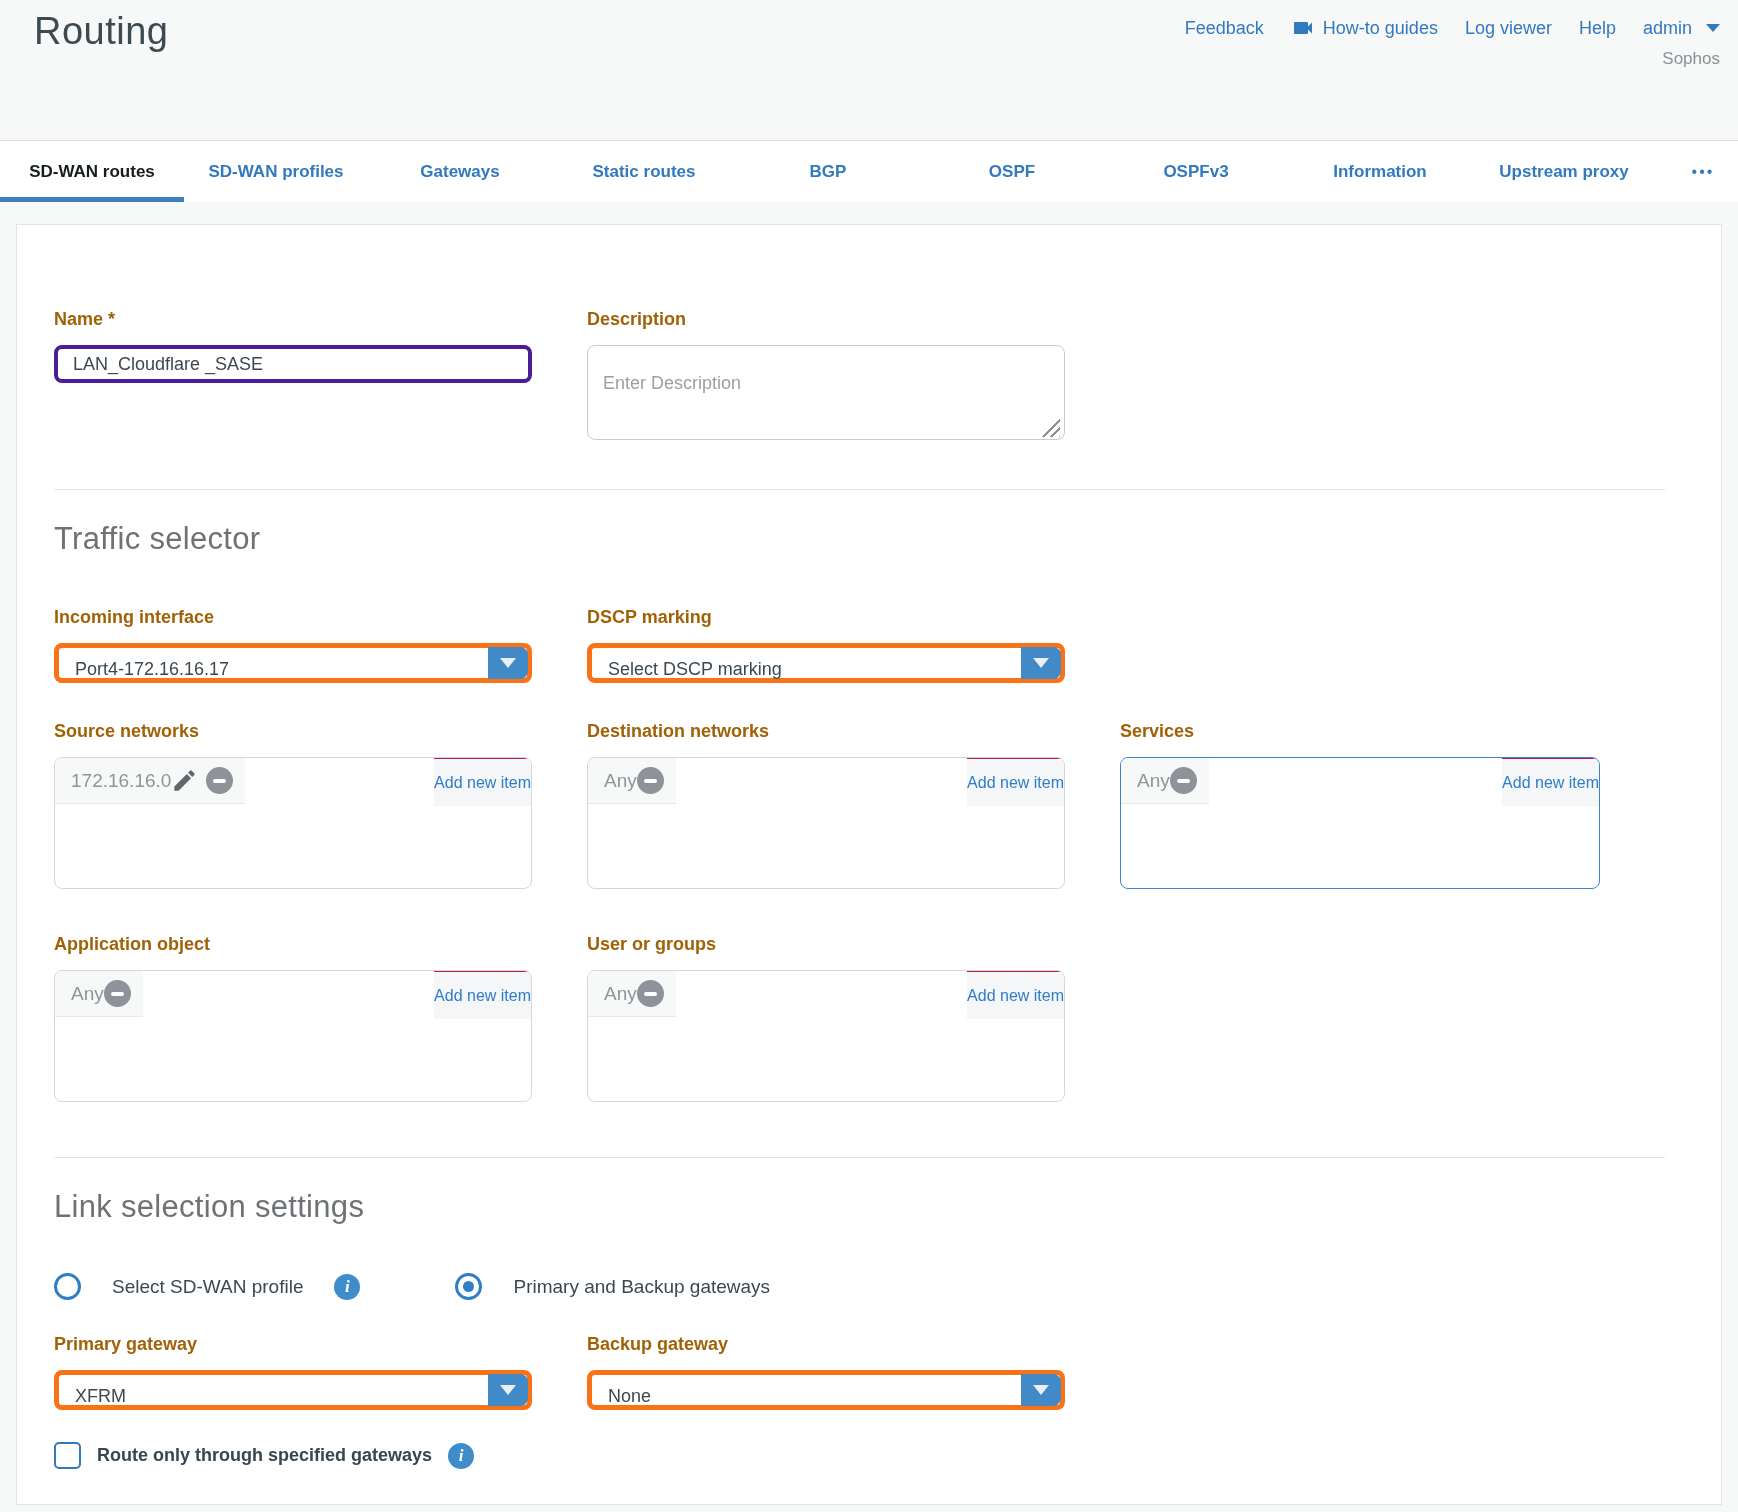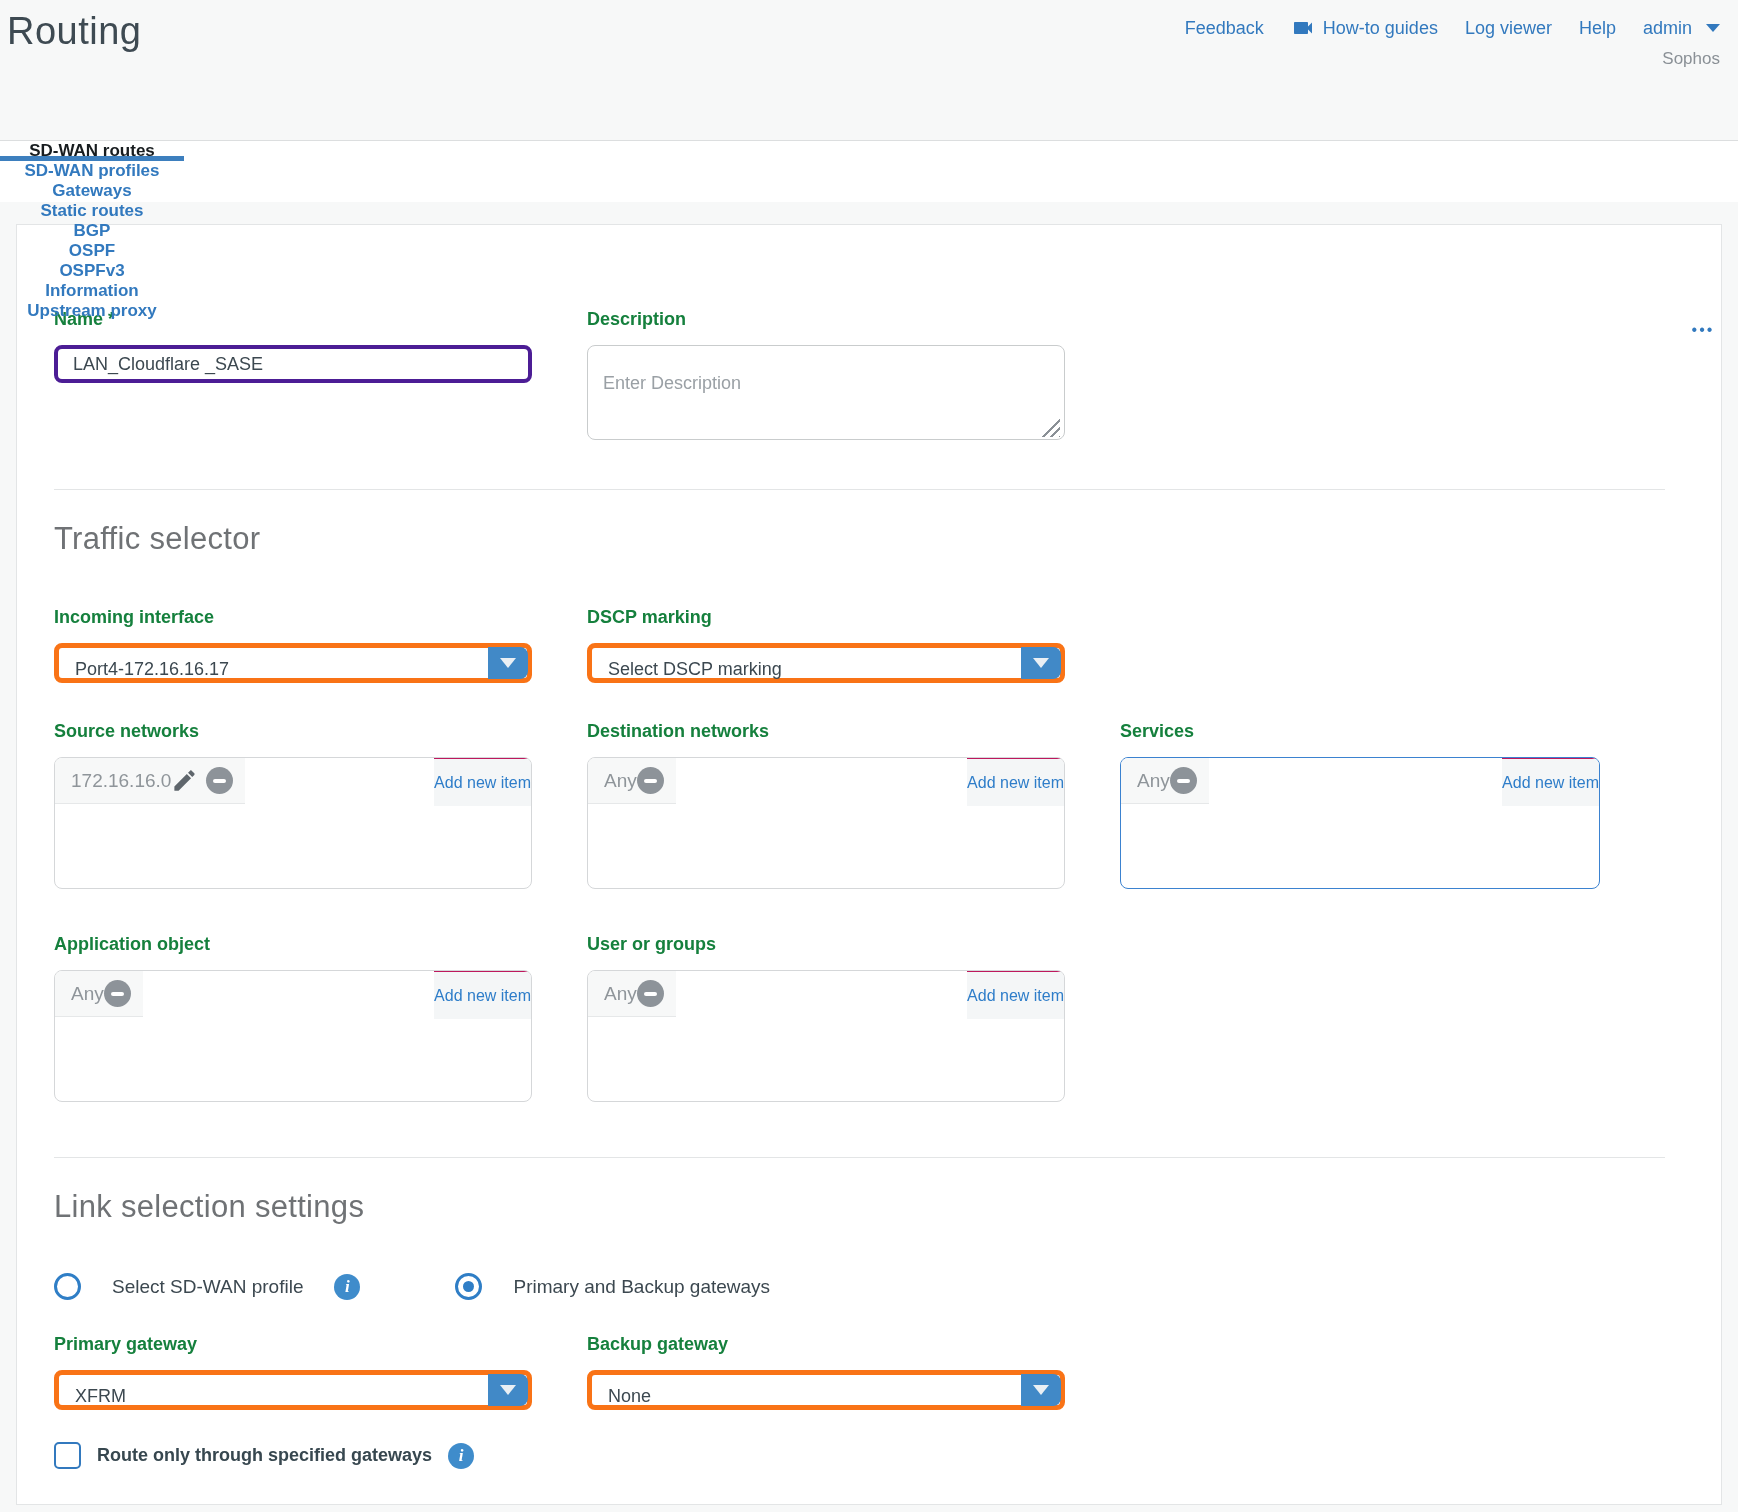--- a/index.html
+++ b/index.html
@@ -10,21 +10,21 @@
     color: #3c4850;
     overflow: hidden;
     position: relative;
   }
 
   
   .top-header {
     display: flex;
     justify-content: space-between;
     align-items: flex-start;
-    padding: 10px 18px 0 7px;
+    padding: 10px 18px 0 34px;
     height: 140px;
   }
   .page-title {
     font-size: 38px;
     font-weight: 400;
     color: #3e4a52;
     letter-spacing: 0.5px;
   }
   .header-right { text-align: right; padding-top: 6px; }
   .header-links {
@@ -50,21 +50,20 @@
   }
 
   
   .tab-bar {
     display: flex;
     align-items: stretch;
     background: #ffffff;
     border-top: 1px solid #dcdedf;
     height: 62px;
     width: 100%;
-    flex-direction: column;
   }
   .tab {
     width: 184px;
     display: flex;
     align-items: center;
     justify-content: center;
     font-size: 17px;
     font-weight: 700;
     color: #3279be;
     cursor: pointer;
@@ -100,21 +99,21 @@
   }
 
   .form-grid {
     display: grid;
     grid-template-columns: 478px 478px 480px;
     column-gap: 55px;
   }
   .field-label {
     font-size: 18px;
     font-weight: 700;
-    color: #15803d;
+    color: #a16207;
     margin-bottom: 15px;
   }
   .text-input {
     width: 100%;
     height: 38px;
     border: 4px solid #4c1d95;
     border-radius: 8px;
     padding: 0 15px;
     font-size: 18px;
     font-family: "Liberation Sans", "DejaVu Sans", sans-serif;

